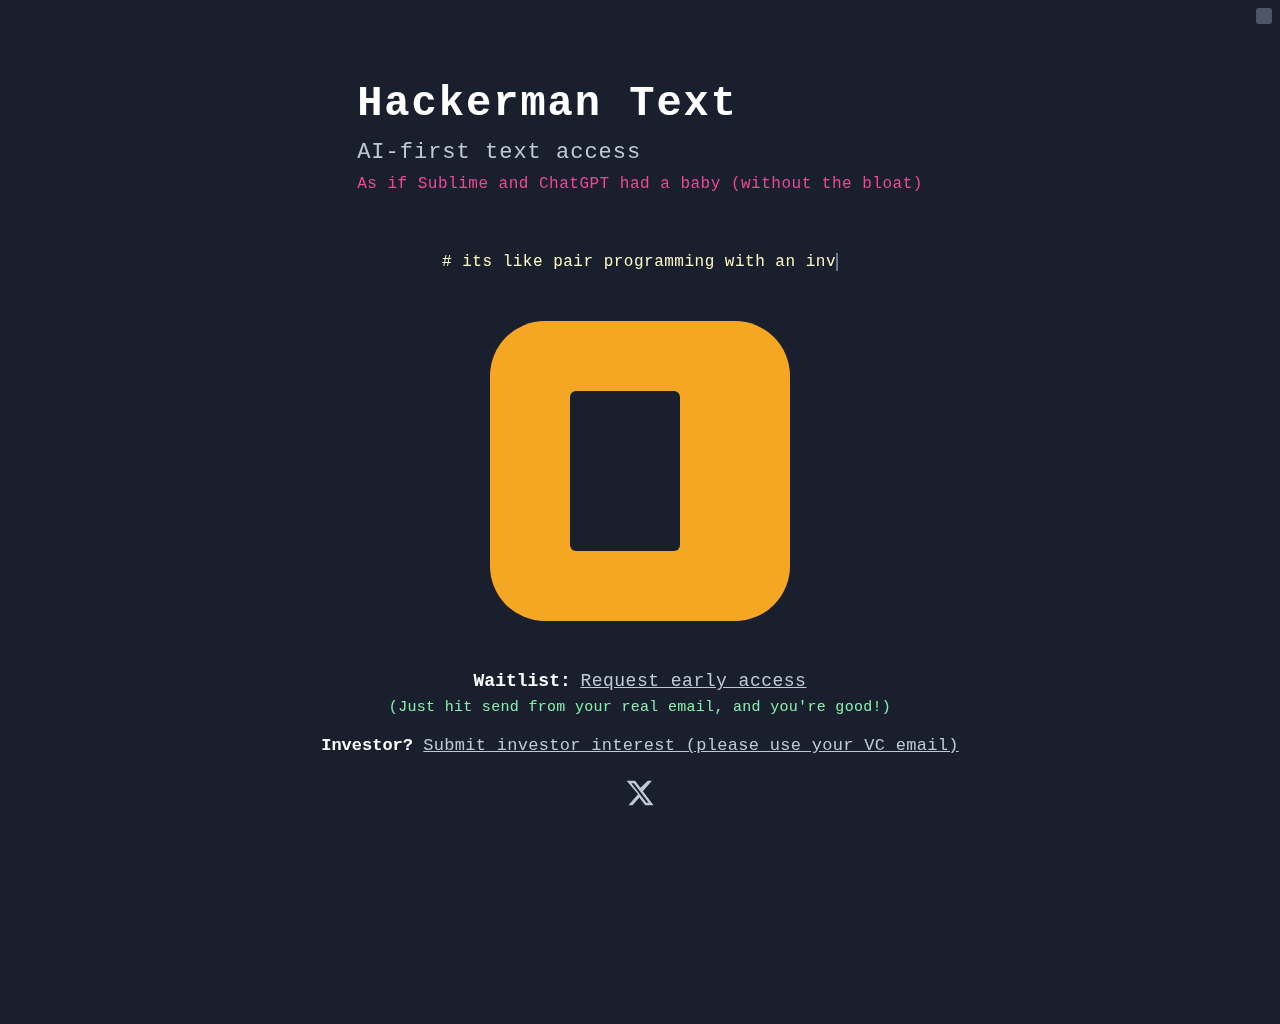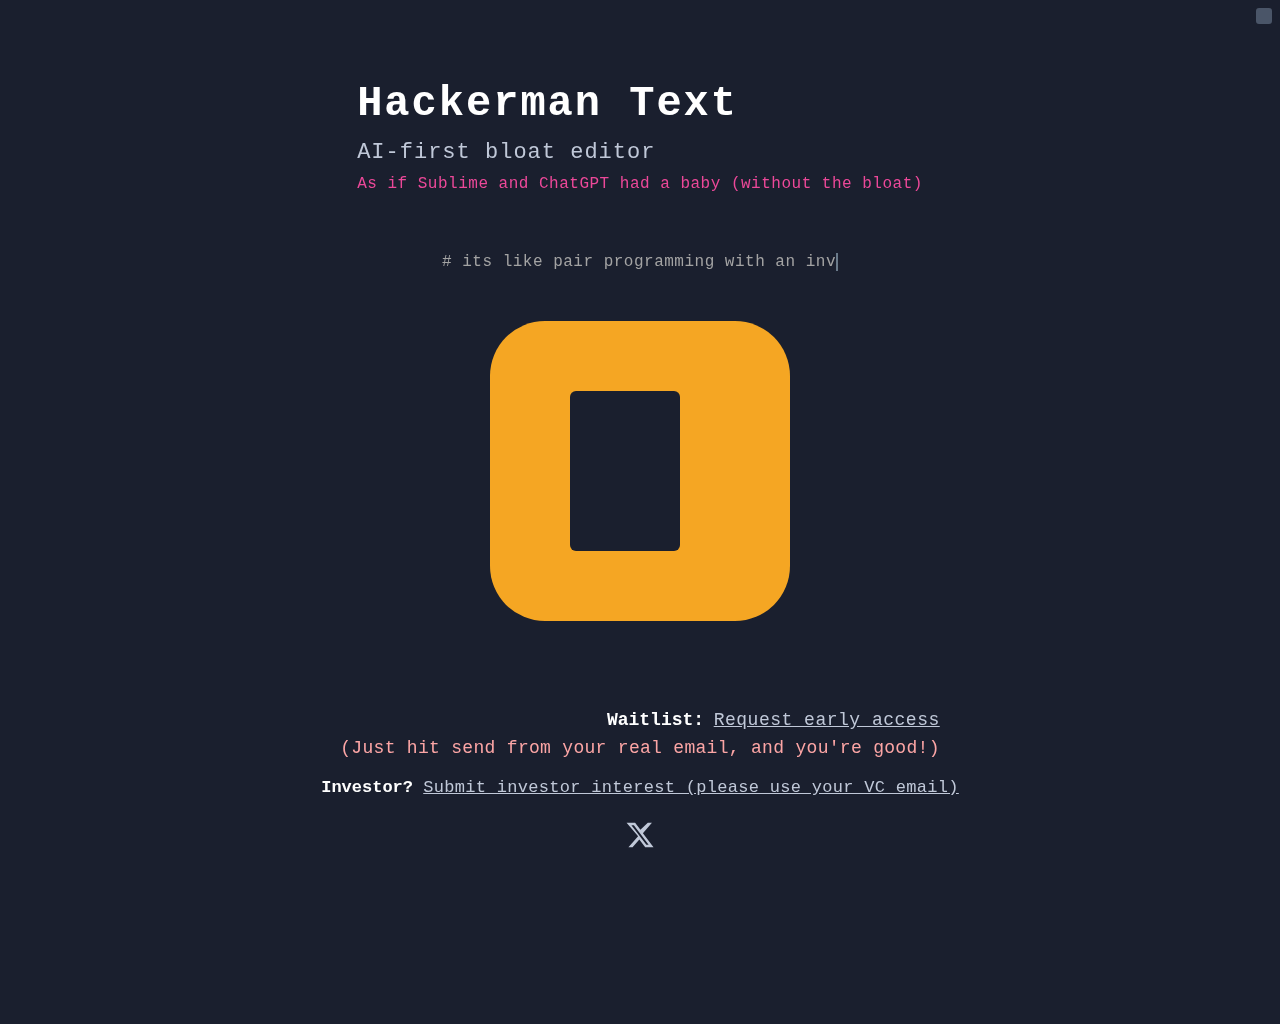--- a/index.html
+++ b/index.html
@@ -44,21 +44,21 @@
 
     .app-tagline {
       font-size: 16px;
       color: #ec4899;
       letter-spacing: 0.5px;
     }
 
     .editor-preview-text {
       margin: 40px 0 30px;
       font-size: 16px;
-      color: #a3a3a3;
+      color: #fef9c3;
       letter-spacing: 0.5px;
       font-family: 'Courier New', Courier, monospace;
     }
 
     .cursor {
       display: inline-block;
       width: 2px;
       height: 18px;
       background-color: #6a7a8a;
       vertical-align: middle;
@@ -87,42 +87,41 @@
     .app-icon-inner {
       width: 110px;
       height: 160px;
       background-color: #1a1f2e;
       border-radius: 6px;
       position: relative;
       left: -15px;
     }
 
     .waitlist-section {
-      text-align: right;
+      text-align: center;
       margin-bottom: 20px;
-      margin-top: 39px;
     }
 
     .waitlist-label {
       font-weight: 700;
       color: #ffffff;
       font-size: 18px;
     }
 
     .waitlist-link {
       color: #c0c8d8;
       font-size: 18px;
       text-decoration: underline;
       cursor: pointer;
       letter-spacing: 0.5px;
     }
 
     .waitlist-hint {
-      font-size: 18px;
-      color: #fca5a5;
+      font-size: 15px;
+      color: #86efac;
       margin-top: 8px;
       letter-spacing: 0.3px;
     }
 
     .investor-section {
       text-align: center;
       font-size: 17px;
     }
 
     .investor-label {
@@ -164,21 +163,21 @@
       height: 16px;
       background-color: #4a5568;
       border-radius: 3px;
     }
   </style>
 </head>
 <body>
 
 <div class="header">
   <h1 class="app-title">Hackerman Text</h1>
-  <p class="app-subtitle">AI-first bloat editor</p>
+  <p class="app-subtitle">AI-first text access</p>
   <p class="app-tagline">As if Sublime and ChatGPT had a baby (without the bloat)</p>
 </div>
 
 <div class="editor-preview-text">
   <span># its like pair programming with an inv</span><span class="cursor"></span>
 </div>
 
 <div class="app-icon-container">
   <div class="app-icon">
     <div class="app-icon-inner"></div>

